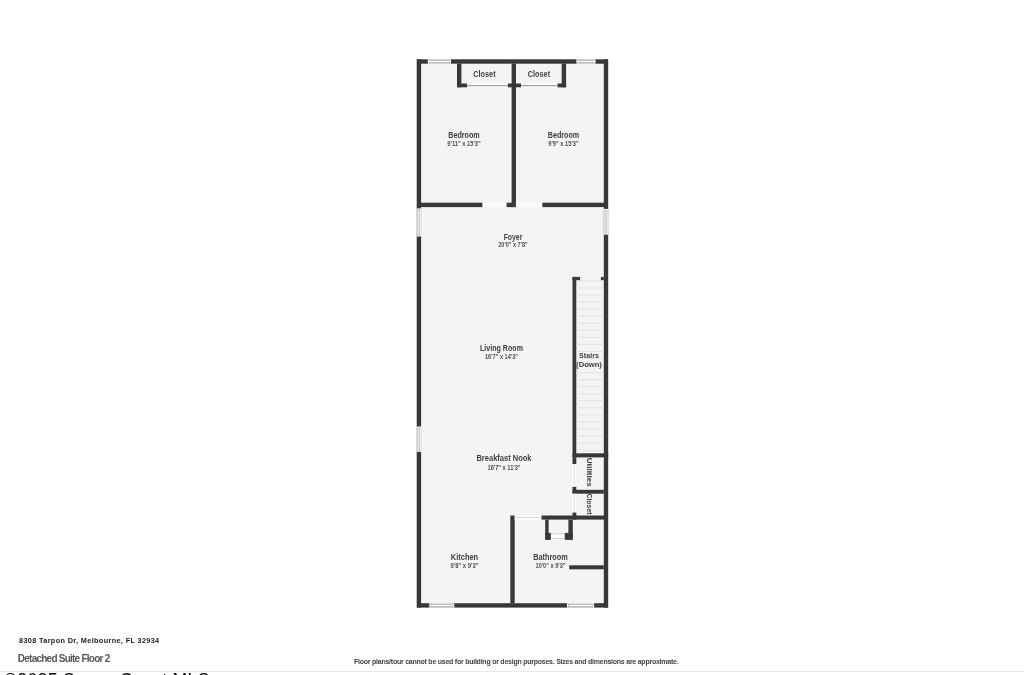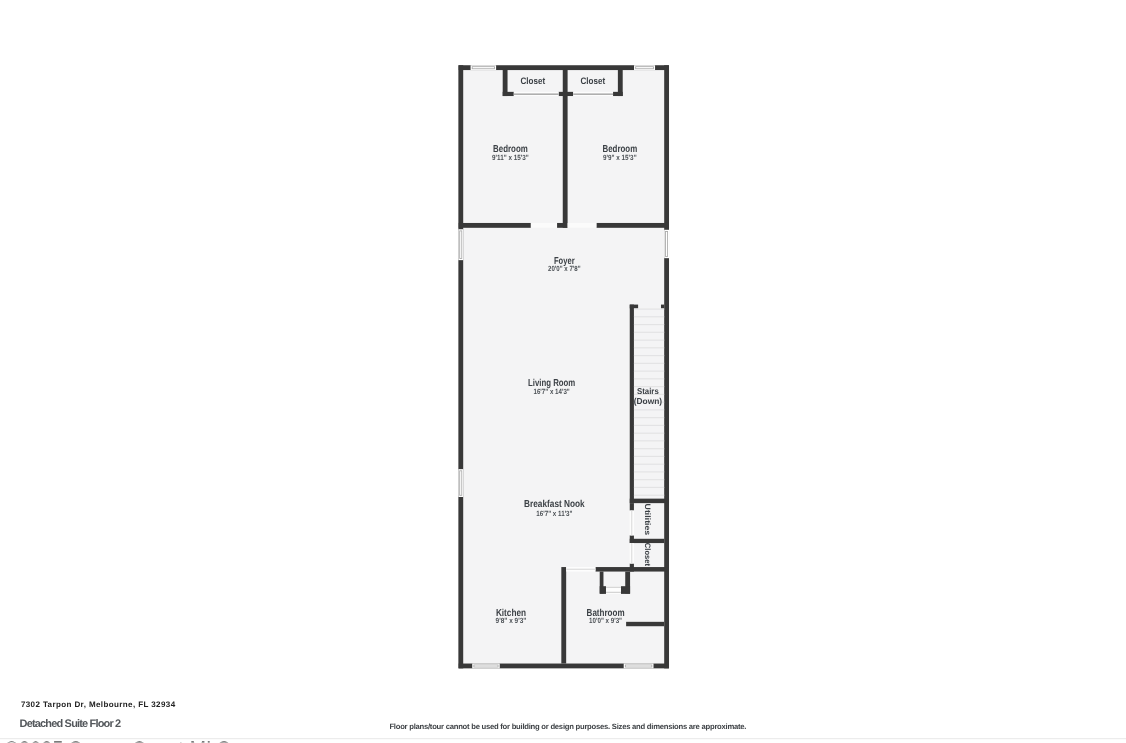--- a/index.html
+++ b/index.html
@@ -143,18 +143,18 @@
     <text x="504" y="458" font-size="9.2" textLength="55.1" lengthAdjust="spacingAndGlyphs" dominant-baseline="central">Breakfast Nook</text>
     <text x="504" y="467.2" font-size="6.8" textLength="33" lengthAdjust="spacingAndGlyphs" dominant-baseline="central" class="dim">16'7" x 11'3"</text>
     <text x="464.5" y="557.1" font-size="9.2" textLength="27.4" lengthAdjust="spacingAndGlyphs" dominant-baseline="central">Kitchen</text>
     <text x="464.5" y="565.3" font-size="6.8" textLength="28" lengthAdjust="spacingAndGlyphs" dominant-baseline="central" class="dim">9'8" x 9'3"</text>
     <text x="550.5" y="557.1" font-size="9.2" textLength="34.5" lengthAdjust="spacingAndGlyphs" dominant-baseline="central">Bathroom</text>
     <text x="550.5" y="565.3" font-size="6.8" textLength="30" lengthAdjust="spacingAndGlyphs" dominant-baseline="central" class="dim">10'0" x 9'3"</text>
     <text x="589.3" y="472.2" font-size="7.2" textLength="28.8" lengthAdjust="spacingAndGlyphs" dominant-baseline="central" transform="rotate(90 589.3 472.2)">Utilities</text>
     <text x="589.3" y="504" font-size="7.2" textLength="21" lengthAdjust="spacingAndGlyphs" dominant-baseline="central" transform="rotate(90 589.3 504)">Closet</text>
   </g>
 </svg>
-<div class="addr">7302 Tarpon Dr, Melbourne, FL 32934</div>
+<div class="addr">8308 Tarpon Dr, Melbourne, FL 32934</div>
 <div class="wm">©2025 Space Coast MLS</div>
 <div class="title">Detached Suite Floor 2</div>
 <div class="disc">Floor plans/tour cannot be used for building or design purposes. Sizes and dimensions are approximate.</div>
 <div class="bline"></div>
 
 
 </body></html>

